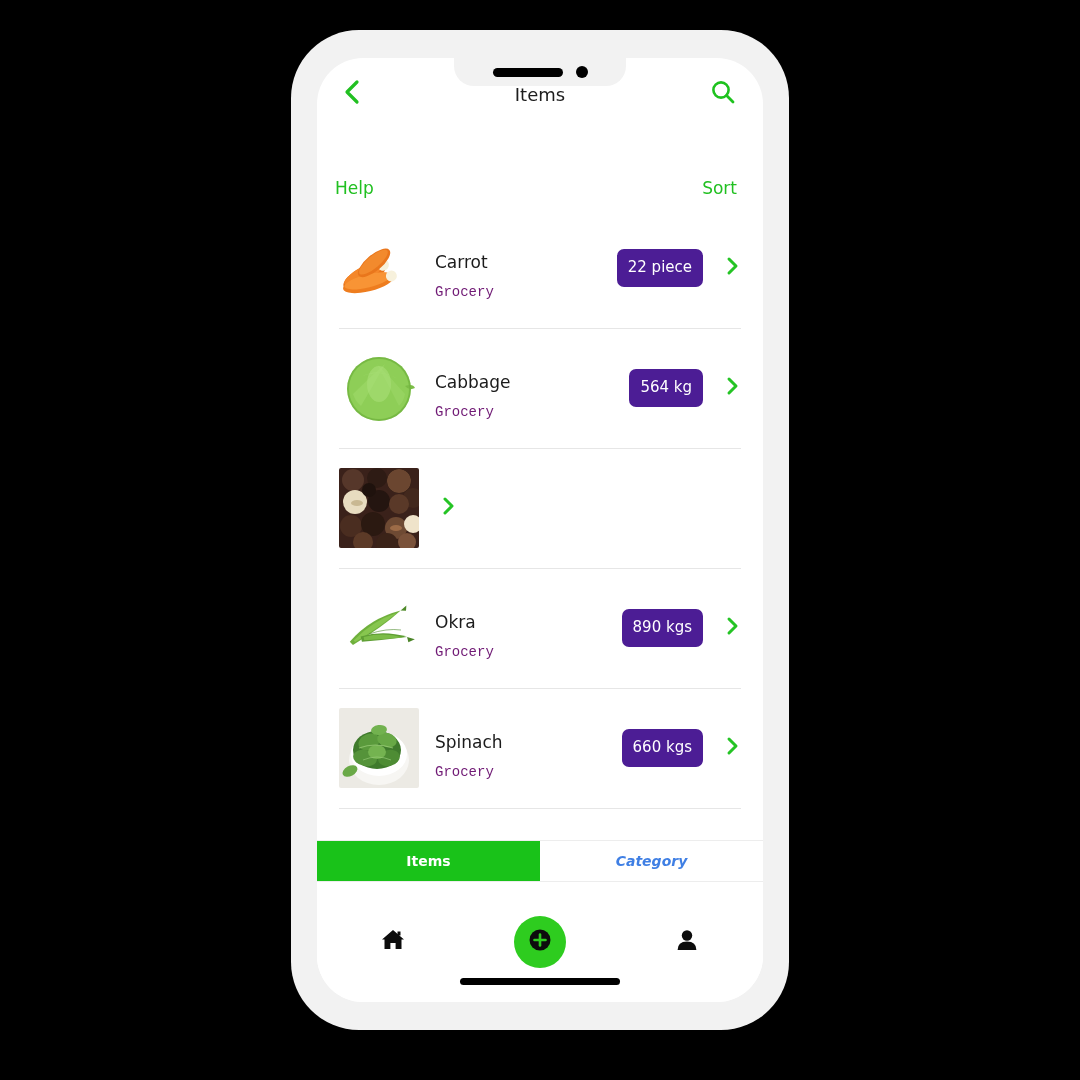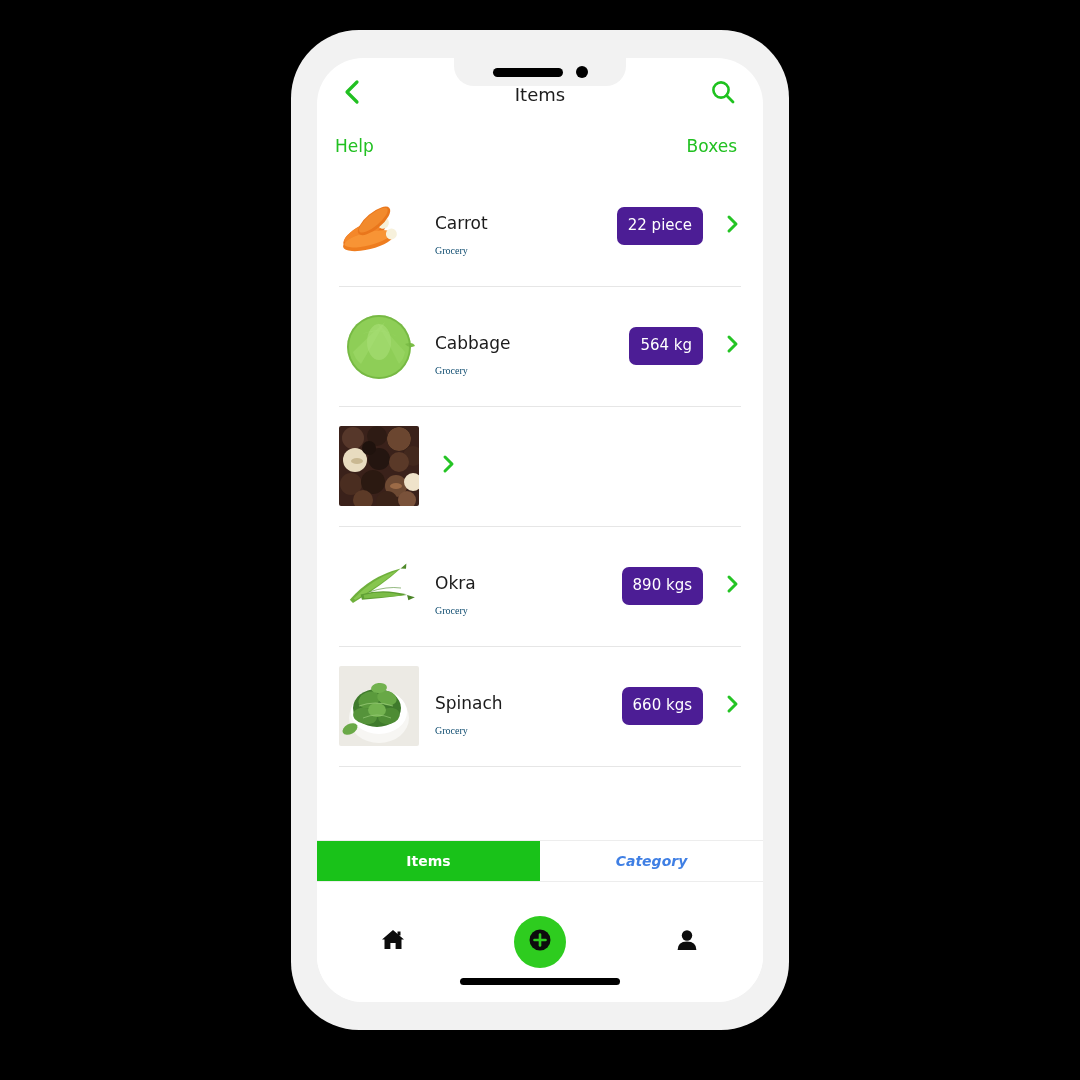--- a/index.html
+++ b/index.html
@@ -110,20 +110,21 @@
     cursor: pointer;
   }
 
   
   .sub-actions {
     display: flex;
     justify-content: space-between;
     align-items: center;
     padding: 6px 26px 10px 18px;
     box-sizing: border-box;
+    margin-top: 42px;
   }
   .sub-action {
     font-size: 17px;
     color: #21c021;
     cursor: pointer;
     font-family: "DejaVu Sans", sans-serif;
   }
 
   
   .item-list {
@@ -171,23 +172,23 @@
     min-width: 0;
     margin-top: 16px;
   }
   .item-name {
     font-size: 17px;
     color: #1b1b1b;
     font-family: "DejaVu Sans", sans-serif;
     white-space: nowrap;
   }
   .item-cat {
-    font-size: 10px;
-    color: #0c4a6e;
-    font-family: Liberation Serif, serif;
+    font-size: 14px;
+    color: #701a75;
+    font-family: Liberation Mono, monospace;
     white-space: nowrap;
   }
 
   .qty-badge {
     flex: 0 0 auto;
     background: #4c1d95;
     color: #ffffff;
     border-radius: 7px;
     padding: 9px 11px;
     font-size: 15px;
@@ -315,21 +316,21 @@
             <svg width="26" height="26" viewBox="0 0 26 26">
               <circle cx="11" cy="11" r="7.6" fill="none" stroke="#1ec21e" stroke-width="2.6"></circle>
               <line x1="16.6" y1="16.6" x2="23" y2="23" stroke="#1ec21e" stroke-width="2.8" stroke-linecap="round"></line>
             </svg>
           </span>
         </div>
       </div>
 
       <div class="sub-actions">
         <div class="sub-action">Help</div>
-        <div class="sub-action">Boxes</div>
+        <div class="sub-action">Sort</div>
       </div>
 
       <div class="item-list">
 
         <div class="item-row">
           <div class="item-thumb">
             <svg viewBox="0 0 80 80">
               <rect width="80" height="80" fill="#ffffff"></rect>
               <g transform="rotate(-28 40 40)">
                 <ellipse cx="24" cy="40" rx="24" ry="9" fill="#e8731b"></ellipse>

